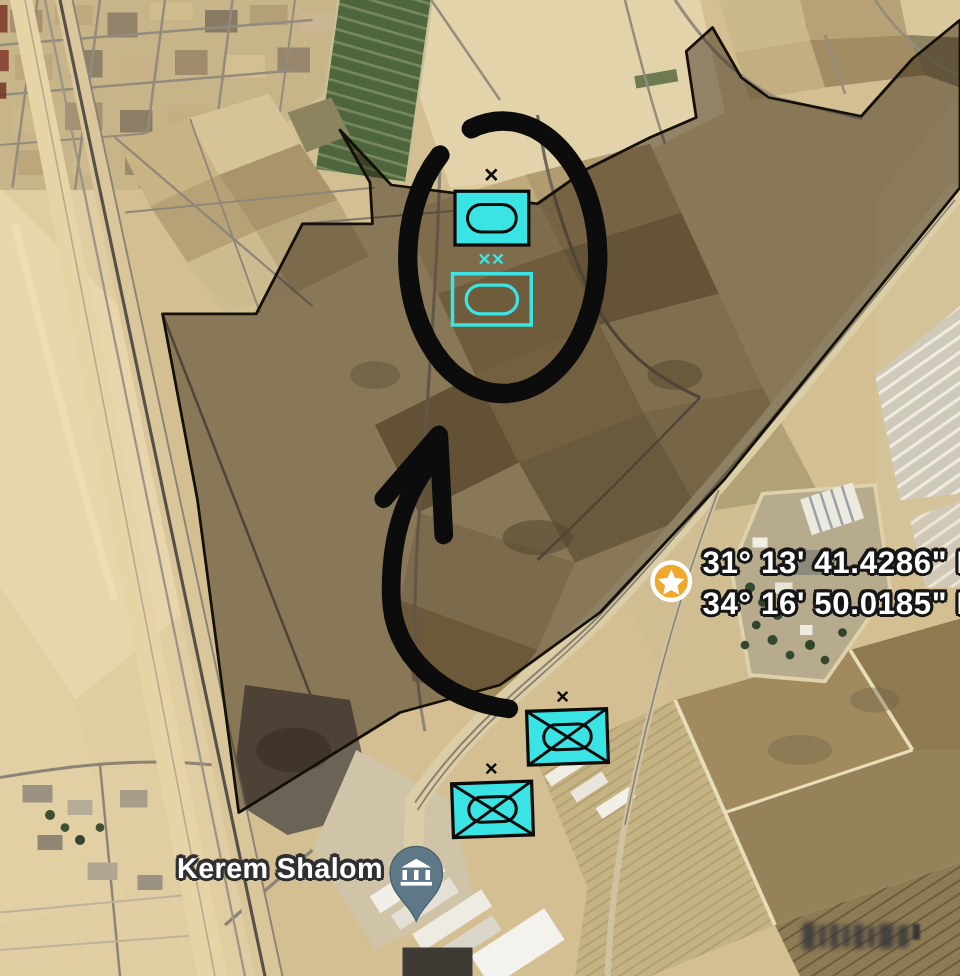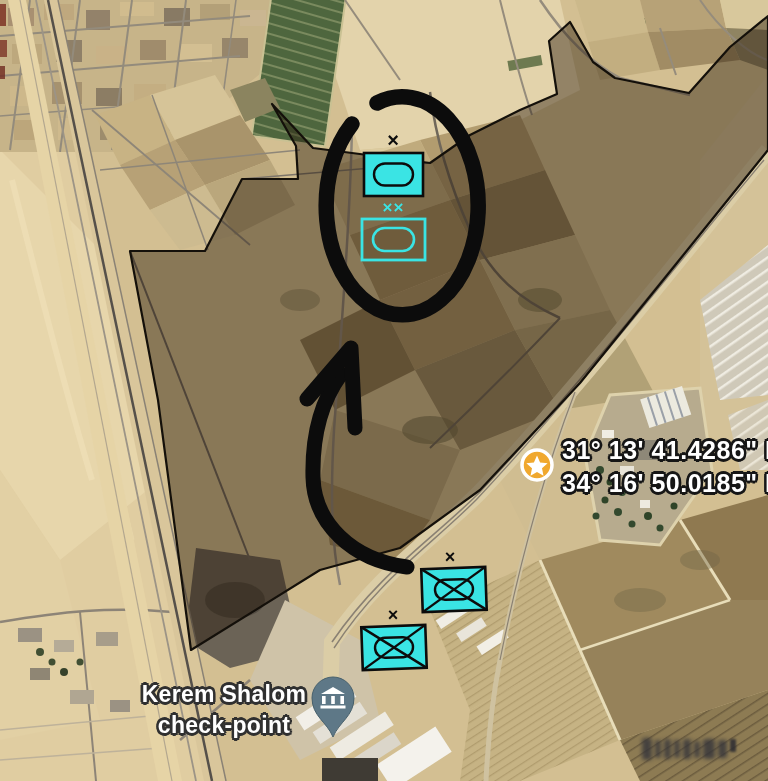--- a/index.html
+++ b/index.html
@@ -311,21 +311,20 @@
 <div class="abs echelon ech-black" style="left:430px;top:548px;width:40px;font-size:18px;">×</div>
 <div class="abs echelon ech-black" style="left:373px;top:606px;width:40px;font-size:18px;">×</div>
 
 <div class="abs coords">
   <div>31° 13' 41.4286" N</div>
   <div>34° 16' 50.0185" E</div>
 </div>
 
 <div class="abs place-label">
   <div>Kerem Shalom</div>
-  <div>check-point</div>
 </div>
 
 <div class="abs watermark">
   <div class="bar" style="width:10px;height:22px;"></div>
   <div class="bar" style="width:6px;height:18px;"></div>
   <div class="bar" style="width:7px;height:20px;"></div>
   <div class="bar" style="width:6px;height:18px;"></div>
   <div class="bar" style="width:8px;height:20px;"></div>
   <div class="bar" style="width:6px;height:17px;"></div>
   <div class="bar" style="width:12px;height:20px;"></div>

